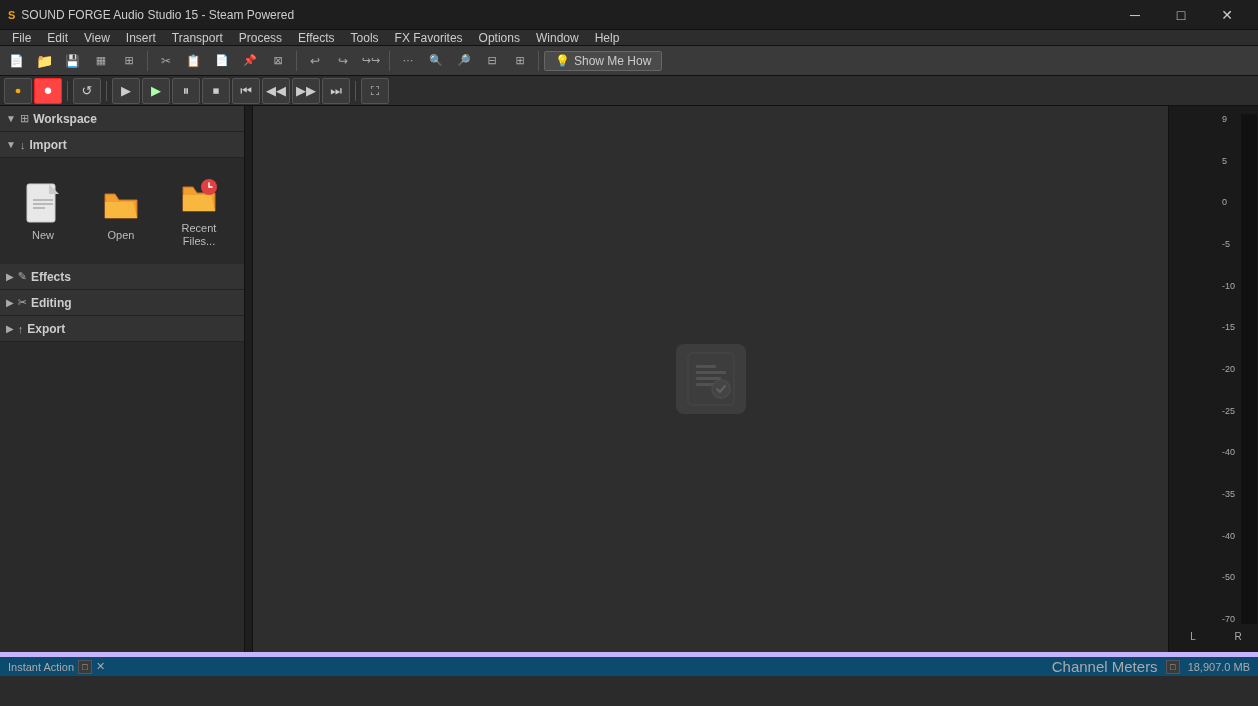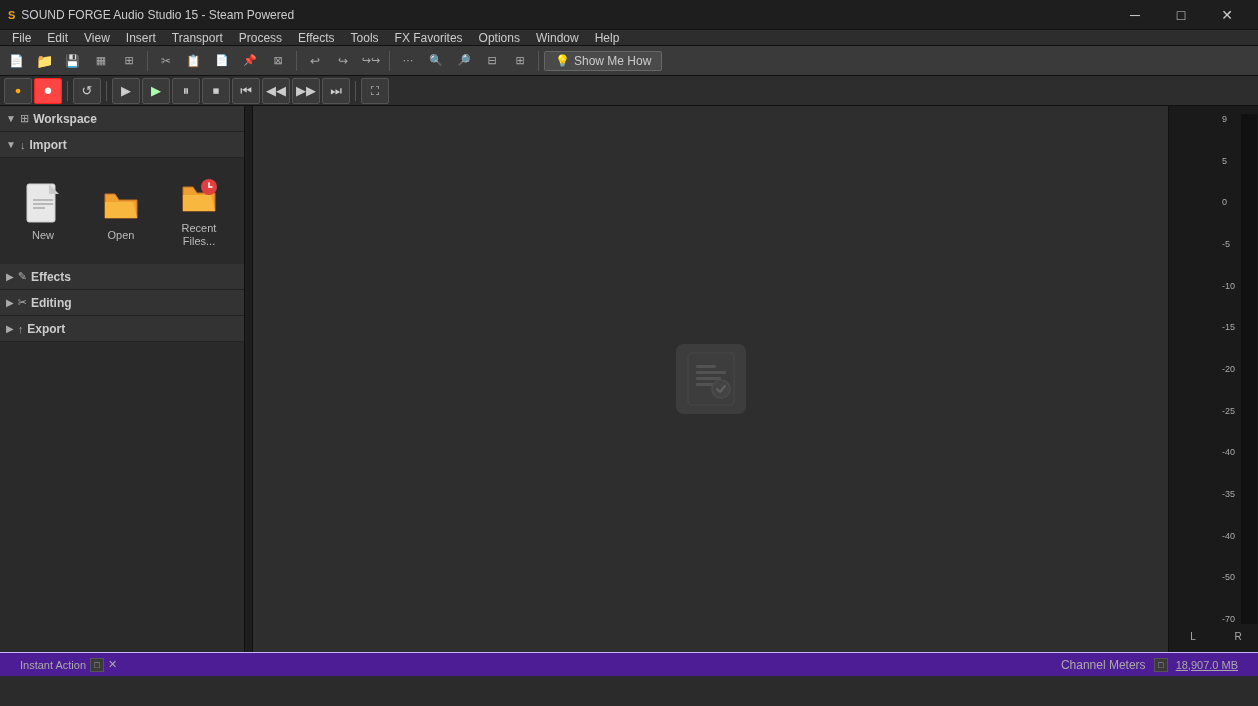--- a/index.html
+++ b/index.html
@@ -205,26 +205,26 @@
 
     
     #sidebar-scroll {
       width: 8px;
       background: #222;
     }
 
     
     #status-bar {
       height: 24px;
-      background: #4c1d95;
-      border-top: 1px solid #c4b5fd;
+      background: #0c4a6e;
+      border-top: 5px solid #c4b5fd;
       display: flex;
       align-items: center;
       justify-content: space-between;
-      padding: 0 20px;
+      padding: 0 8px;
       font-size: 11px;
       color: #aaa;
     }
     .status-left { display: flex; align-items: center; gap: 4px; }
     .status-panel-btn {
       width: 14px; height: 14px;
       background: #3a3a3a;
       border: 1px solid #555;
       cursor: pointer;
       display: flex; align-items: center; justify-content: center;
@@ -276,21 +276,21 @@
       position: absolute;
       bottom: 6px;
       left: 0; right: 0;
       display: flex;
       justify-content: space-around;
       font-size: 10px;
       color: #aaa;
     }
 
     .channel-meters-label {
-      font-size: 12px;
+      font-size: 15px;
       color: #aaa;
     }
   </style>
 </head>
 <body>
 
 <div id="title-bar">
   <div id="title-bar-left">
     <span style="color:#e8a020;font-weight:bold;font-size:11px;">S</span>
     <span>SOUND FORGE Audio Studio 15 - Steam Powered</span>
@@ -493,15 +493,15 @@
 
 <div id="status-bar">
   <div class="status-left">
     <span>Instant Action</span>
     <div class="status-panel-btn">□</div>
     <span class="status-close">✕</span>
   </div>
   <div style="display:flex; align-items:center; gap:8px;">
     <span class="channel-meters-label">Channel Meters</span>
     <div class="status-panel-btn">□</div>
-    <span style="font-size:11px; color:#aaa;text-decoration:underline;">18,907.0 MB</span>
+    <span style="font-size:11px; color:#aaa;">18,907.0 MB</span>
   </div>
 </div>
 
 </body></html>

